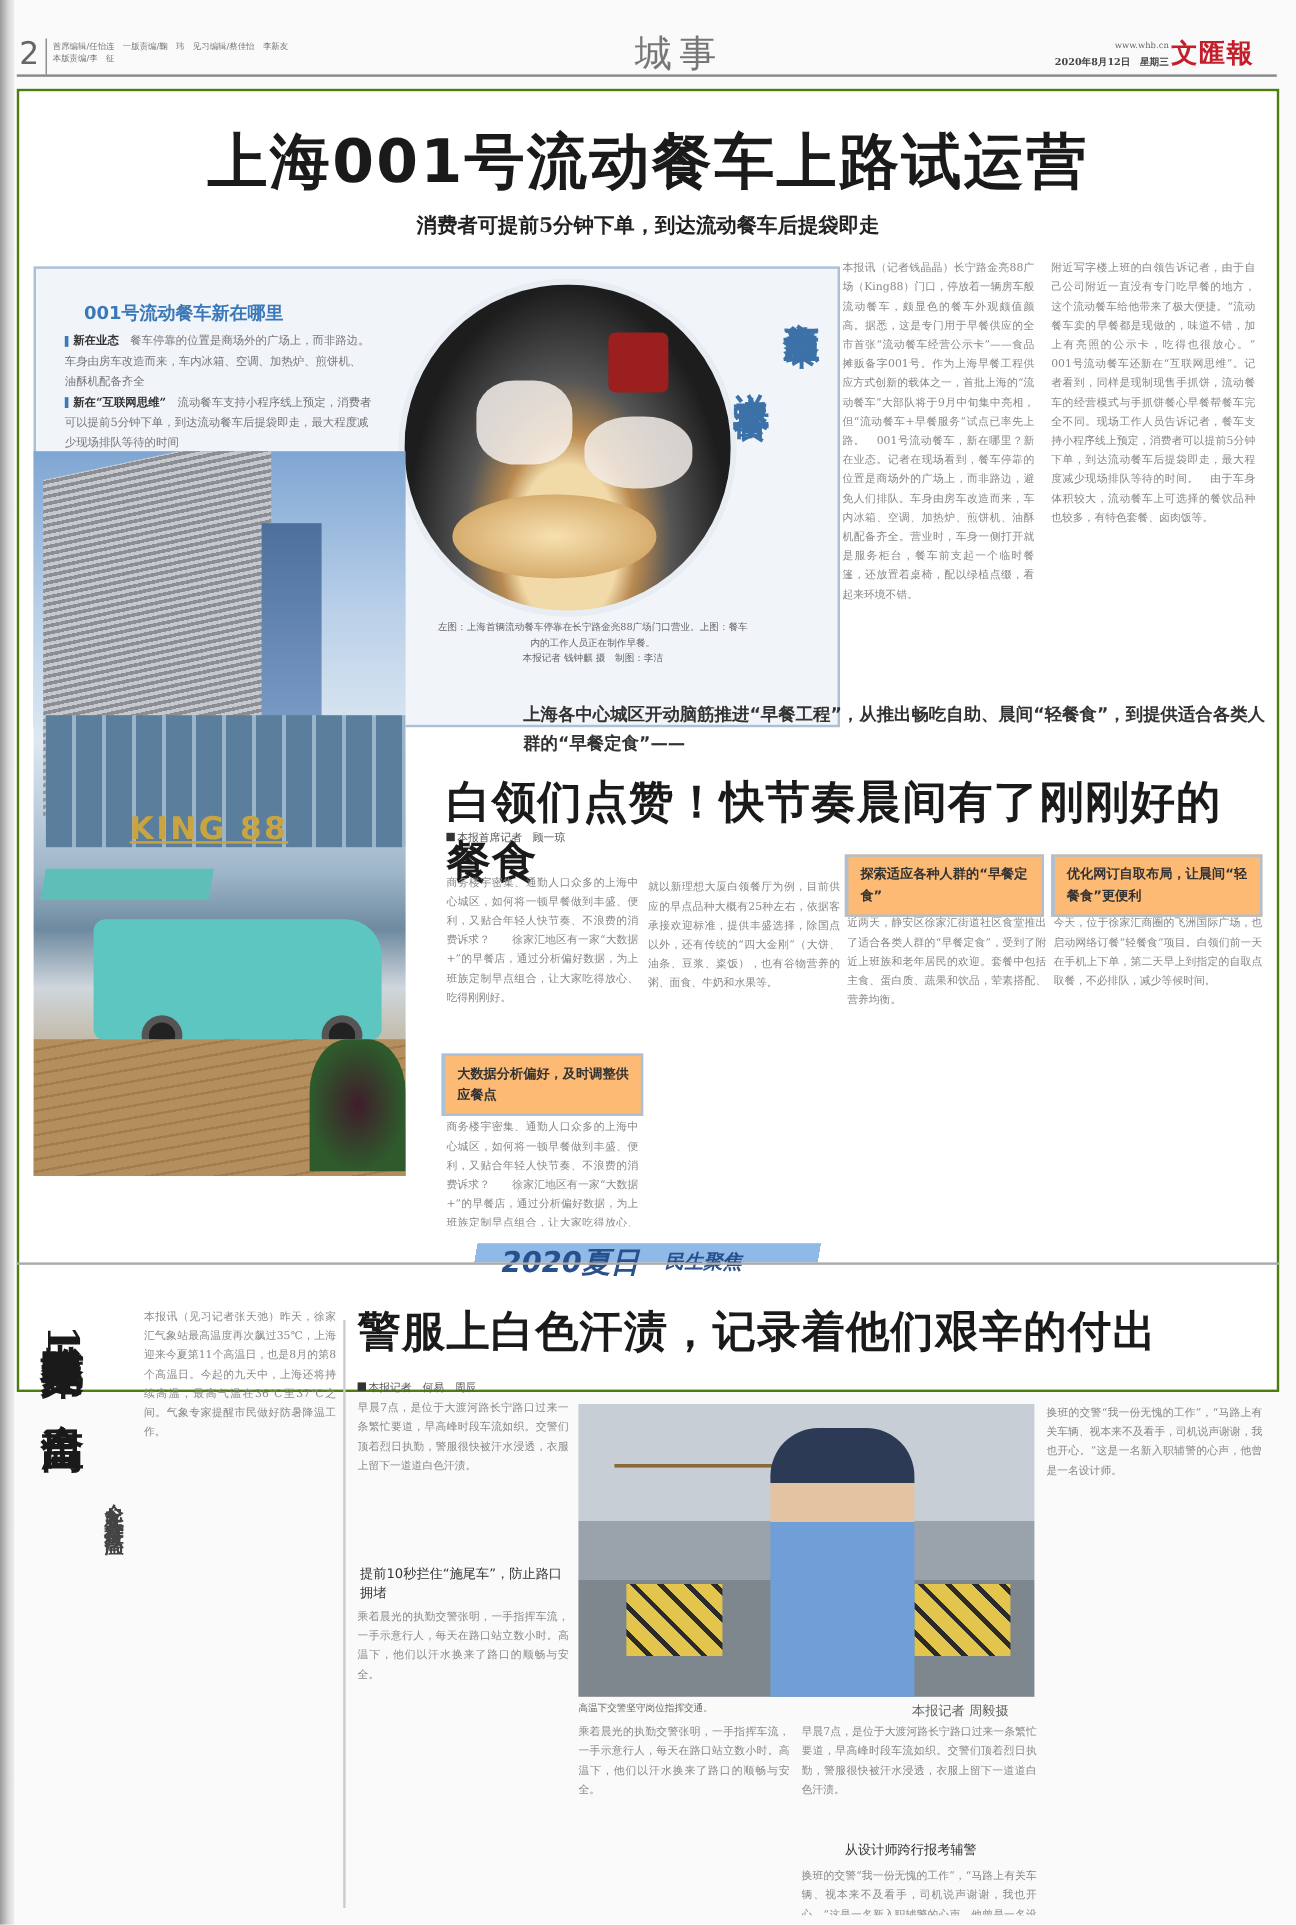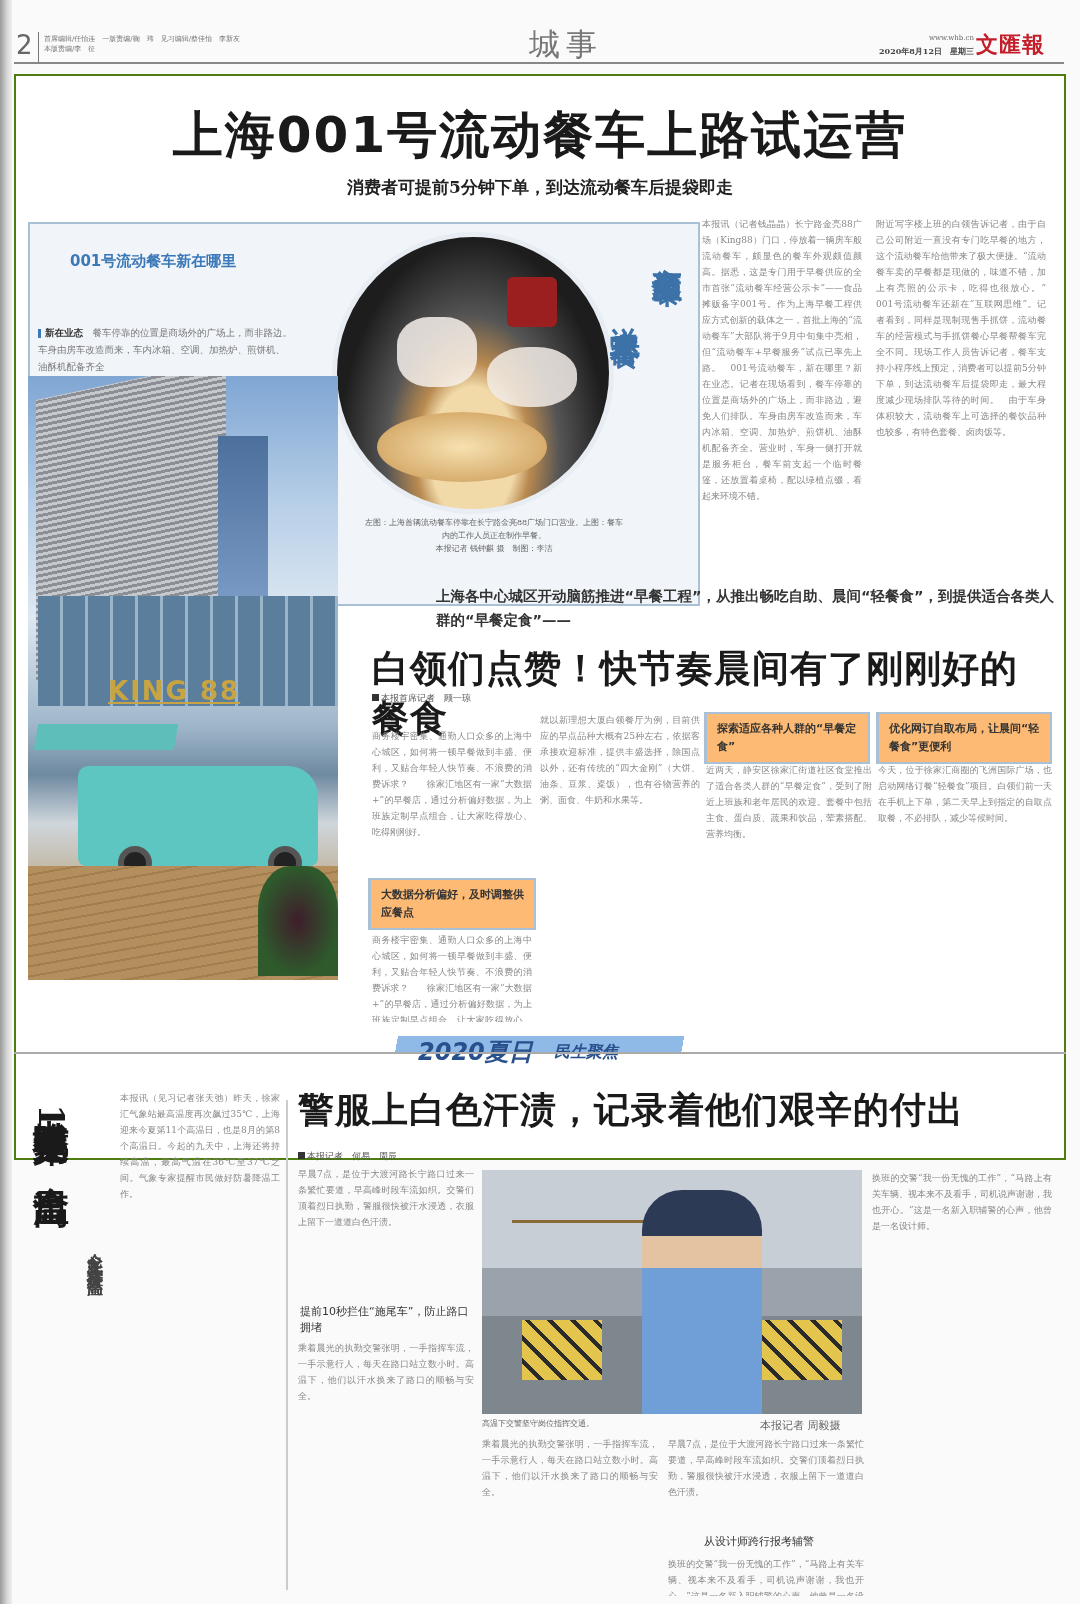--- a/index.html
+++ b/index.html
@@ -18,21 +18,21 @@
   .date { position: absolute; left: 800px; top: 28px; font-size: 8px; color: #444; font-weight: bold; width: 160px; text-align: right; }
   .masthead { position: absolute; left: 962px; top: 12px; font-size: 22px; font-weight: bold; color: #c41e2a; letter-spacing: 1px; }
 
   
   .top-frame { position: absolute; left: 14px; top: 74px; width: 1052px; height: 1086px; border: 2px solid #4d7c0f; background: #fff; }
   .main-title { position: absolute; left: 0; top: 26px; width: 100%; text-align: center; font-family: "DejaVu Sans", sans-serif; font-weight: bold; font-size: 50px; color: #1a1a1a; letter-spacing: 2px; }
   .sub-title { position: absolute; left: 0; top: 100px; width: 100%; text-align: center; font-size: 17px; font-weight: bold; color: #222; }
 
   .infobox { position: absolute; left: 12px; top: 146px; width: 672px; height: 384px; border: 2px solid #a9c0d6; background: #f1f5f9; }
   .info-title { position: absolute; left: 40px; top: 28px; font-family: "DejaVu Sans", sans-serif; font-weight: bold; font-size: 15px; color: #3b78b8; }
-  .info-text { position: absolute; left: 8px; top: 52px; width: 256px; font-size: 9.5px; line-height: 17px; color: #777; margin-top: 48px; }
+  .info-text { position: absolute; left: 24px; top: 52px; width: 256px; font-size: 9.5px; line-height: 17px; color: #777; }
   .info-text b { color: #333; }
   .info-text .mark { display: inline-block; width: 3px; height: 9px; background: #3b78b8; margin-right: 4px; vertical-align: middle; }
   .vert-slogan { position: absolute; font-family: "DejaVu Sans", sans-serif; font-weight: bold; font-size: 30px; color: #3c72a8; writing-mode: vertical-rl; letter-spacing: 2px; line-height: 34px; }
   .circle-photo { position: absolute; left: 302px; top: 8px; width: 282px; height: 282px; border-radius: 50%; border: 5px solid #e7edf3; overflow: hidden;
     background: radial-gradient(ellipse at 50% 80%, #f1d9a8 0 22%, #b98a50 30%, #555 45%, #1d1d1d 70%); }
   .circle-photo .glove { position: absolute; left: 60px; top: 80px; width: 80px; height: 70px; border-radius: 40%; background: #f6f0ea; opacity: .85; }
   .circle-photo .glove2 { position: absolute; left: 150px; top: 110px; width: 90px; height: 60px; border-radius: 45%; background: #f2ece6; opacity: .85; }
   .circle-photo .badge { position: absolute; left: 170px; top: 40px; width: 50px; height: 50px; border-radius: 6px; background: #9b1f1f; }
   .circle-photo .pancake { position: absolute; left: 40px; top: 175px; width: 170px; height: 70px; border-radius: 50%; background: radial-gradient(#f7e1b0, #c99752); }
   .photo-caption { position: absolute; left: 334px; top: 292px; width: 260px; font-size: 8px; line-height: 13px; color: #666; text-align: center; }
@@ -137,21 +137,21 @@
   <div class="col-text" style="left:860px; top:140px; width:170px; height:380px;">附近写字楼上班的白领告诉记者，由于自己公司附近一直没有专门吃早餐的地方，这个流动餐车给他带来了极大便捷。“流动餐车卖的早餐都是现做的，味道不错，加上有亮照的公示卡，吃得也很放心。”　001号流动餐车还新在“互联网思维”。记者看到，同样是现制现售手抓饼，流动餐车的经营模式与手抓饼餐心早餐帮餐车完全不同。现场工作人员告诉记者，餐车支持小程序线上预定，消费者可以提前5分钟下单，到达流动餐车后提袋即走，最大程度减少现场排队等待的时间。　由于车身体积较大，流动餐车上可选择的餐饮品种也较多，有特色套餐、卤肉饭等。</div>
 
   <div class="deck-sub">上海各中心城区开动脑筋推进“早餐工程”，从推出畅吃自助、晨间“轻餐食”，到提供适合各类人群的“早餐定食”——</div>
   <div class="second-title">白领们点赞！快节奏晨间有了刚刚好的餐食</div>
 
   <div class="byline" style="left:356px; top:616px;"><span class="sq"></span><span>本报首席记者　顾一琼</span></div>
   <div class="col-text" style="left:356px; top:652px; width:160px; height:140px;">商务楼宇密集、通勤人口众多的上海中心城区，如何将一顿早餐做到丰盛、便利，又贴合年轻人快节奏、不浪费的消费诉求？　　徐家汇地区有一家“大数据+”的早餐店，通过分析偏好数据，为上班族定制早点组合，让大家吃得放心、吃得刚刚好。</div>
   <div class="sidebox" style="left:352px; top:802px; width:168px;">大数据分析偏好，及时调整供应餐点</div>
   <div class="col-text" style="left:356px; top:856px; width:160px; height:90px;">商务楼宇密集、通勤人口众多的上海中心城区，如何将一顿早餐做到丰盛、便利，又贴合年轻人快节奏、不浪费的消费诉求？　　徐家汇地区有一家“大数据+”的早餐店，通过分析偏好数据，为上班族定制早点组合，让大家吃得放心、吃得刚刚好。</div>
 
-  <div class="col-text" style="left:524px; top:636px; width:160px; height:310px;">就以新理想大厦白领餐厅为例，目前供应的早点品种大概有25种左右，依据客承接欢迎标准，提供丰盛选择，除国点以外，还有传统的“四大金刚”（大饼、油条、豆浆、粢饭），也有谷物营养的粥、面食、牛奶和水果等。</div>
+  <div class="col-text" style="left:524px; top:656px; width:160px; height:310px;">就以新理想大厦白领餐厅为例，目前供应的早点品种大概有25种左右，依据客承接欢迎标准，提供丰盛选择，除国点以外，还有传统的“四大金刚”（大饼、油条、豆浆、粢饭），也有谷物营养的粥、面食、牛奶和水果等。</div>
 
   <div class="sidebox" style="left:688px; top:636px; width:166px;">探索适应各种人群的“早餐定食”</div>
   <div class="col-text" style="left:690px; top:686px; width:166px; height:260px;">近两天，静安区徐家汇街道社区食堂推出了适合各类人群的“早餐定食”，受到了附近上班族和老年居民的欢迎。套餐中包括主食、蛋白质、蔬果和饮品，荤素搭配、营养均衡。</div>
 
   <div class="sidebox" style="left:860px; top:636px; width:176px;">优化网订自取布局，让晨间“轻餐食”更便利</div>
   <div class="col-text" style="left:862px; top:686px; width:174px; height:260px;">今天，位于徐家汇商圈的飞洲国际广场，也启动网络订餐“轻餐食”项目。白领们前一天在手机上下单，第二天早上到指定的自取点取餐，不必排队，减少等候时间。</div>
 </div>
 
 <div class="banner">
   <span class="banner-year">2020夏日</span>

